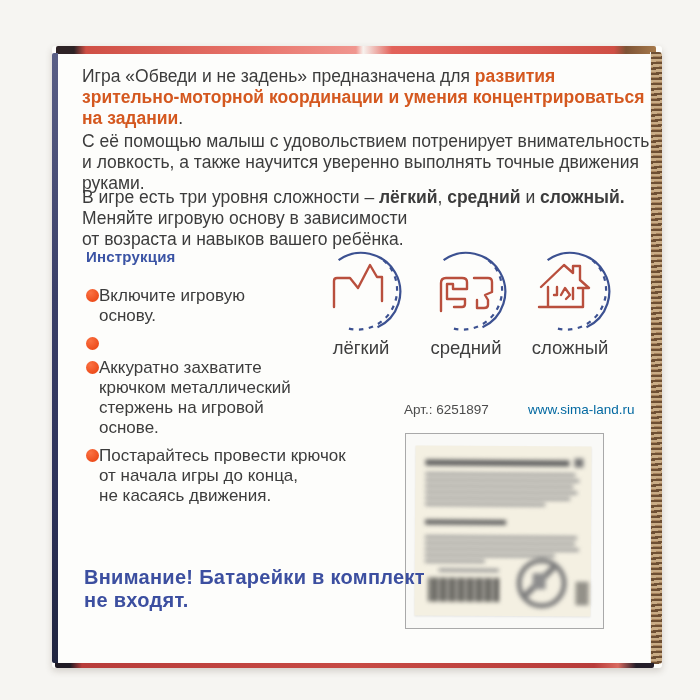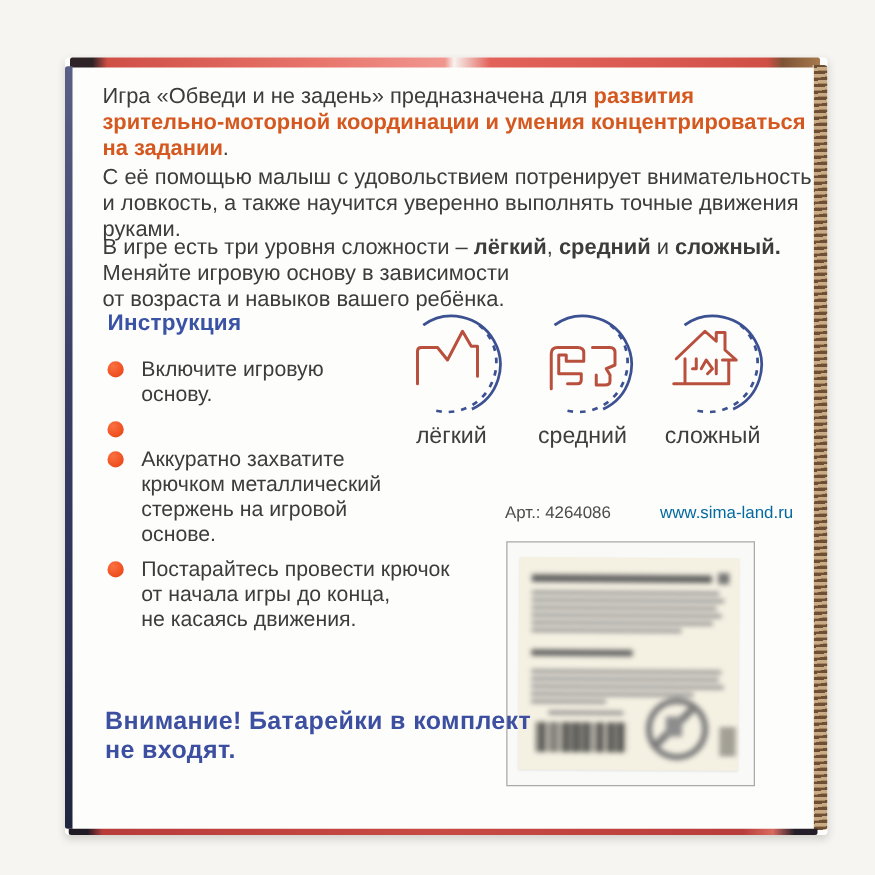--- a/index.html
+++ b/index.html
@@ -34,27 +34,27 @@
   
   .para{
     position:absolute;left:82px;width:585px;
     font-size:17.5px;line-height:21px;color:#3c3c3c;
     white-space:pre-line;
   }
   .hl{color:#d4581f;font-weight:bold;}
   .lvl{font-weight:bold;}
   .heading{
     position:absolute;left:86px;top:248px;
-    font-size:18px;font-weight:bold;color:#3a53a4;letter-spacing:.2px;
+    font-size:15px;font-weight:bold;color:#3a53a4;letter-spacing:.2px;
   }
   .steps{
     position:absolute;left:86px;top:286px;width:300px;
     list-style:none;margin:0;padding:0;
   }
-  .step{display:flex;gap:14px;margin-bottom:8px;}
+  .step{display:flex;margin-bottom:8px;}
   .bullet{
     flex:0 0 13px;width:13px;height:13px;margin-top:3px;border-radius:50%;
     background:radial-gradient(circle at 35% 30%,#fb7142,#ed4d1c 70%);
   }
   .step-text{
     font-size:17px;line-height:20px;color:#3c3c3c;white-space:pre-line;width:270px;
   }
   .warning{
     position:absolute;left:84px;top:566px;
     font-size:20px;line-height:23px;font-weight:bold;color:#3c4fa0;
@@ -176,21 +176,21 @@
   <svg width="84" height="84" viewBox="0 0 84 84">
     <path d="M 64.4,10.1 A 39 39 0 1 0 25.5,77.3" fill="none" stroke="#3c5191" stroke-width="2.2" transform="scale(-1,1) translate(-84,0)"></path>
     <path d="M 64.4,10.1 A 39 39 0 0 1 75,55 A 39 39 0 0 1 25.5,77.3" fill="none" stroke="#3c5191" stroke-width="2.2" stroke-dasharray="4.5 5.5"></path>
     <path d="M13,37 L36,15 L45,23 V16 H52 V30 L61,38 H50
              M20,37 V57 H11 M20,57 H55 V38
              M29,37 V45 H26 M33,45 L37,38 L42,45 L38,49 M45,49 V38" fill="none" stroke="#b94f3d" stroke-width="2.4" stroke-linejoin="round" stroke-linecap="round"></path>
   </svg>
   <span class="badge-label">сложный</span>
 </div>
 
-<div class="meta sku">Арт.: 4264086</div>
+<div class="meta sku">Арт.: 6251897</div>
 <div class="meta site">www.sima-land.ru</div>
 
 <div class="label-frame">
   <div class="label">
     <div class="label-blur">
       <div class="l-title"></div>
       <div class="l-sq"></div>
       <div class="l-line" style="top:27px;width:150px;"></div>
       <div class="l-line" style="top:33px;width:154px;"></div>
       <div class="l-line" style="top:39px;width:148px;"></div>

